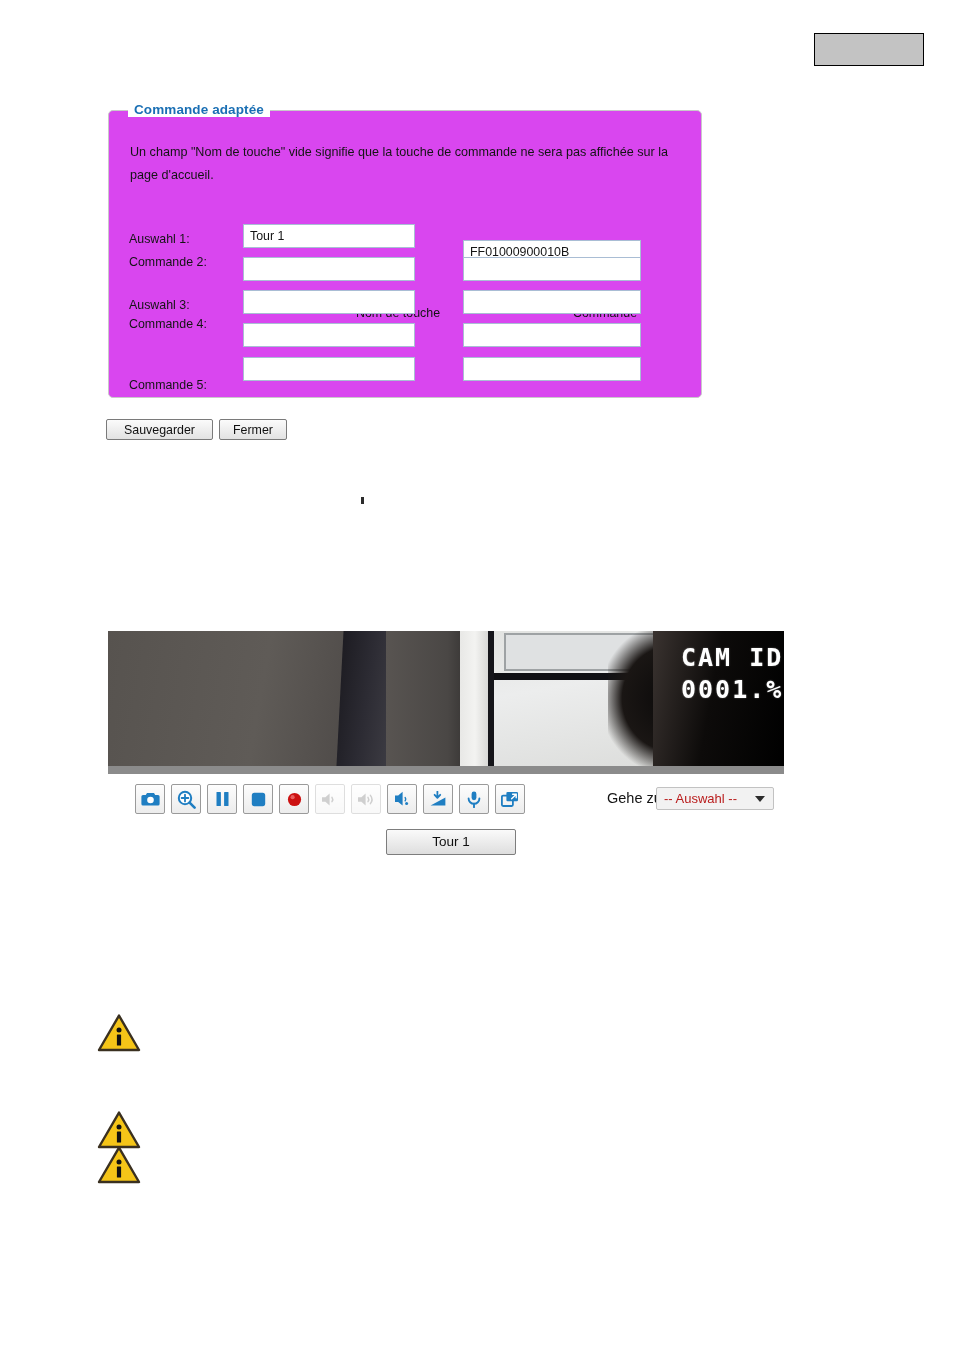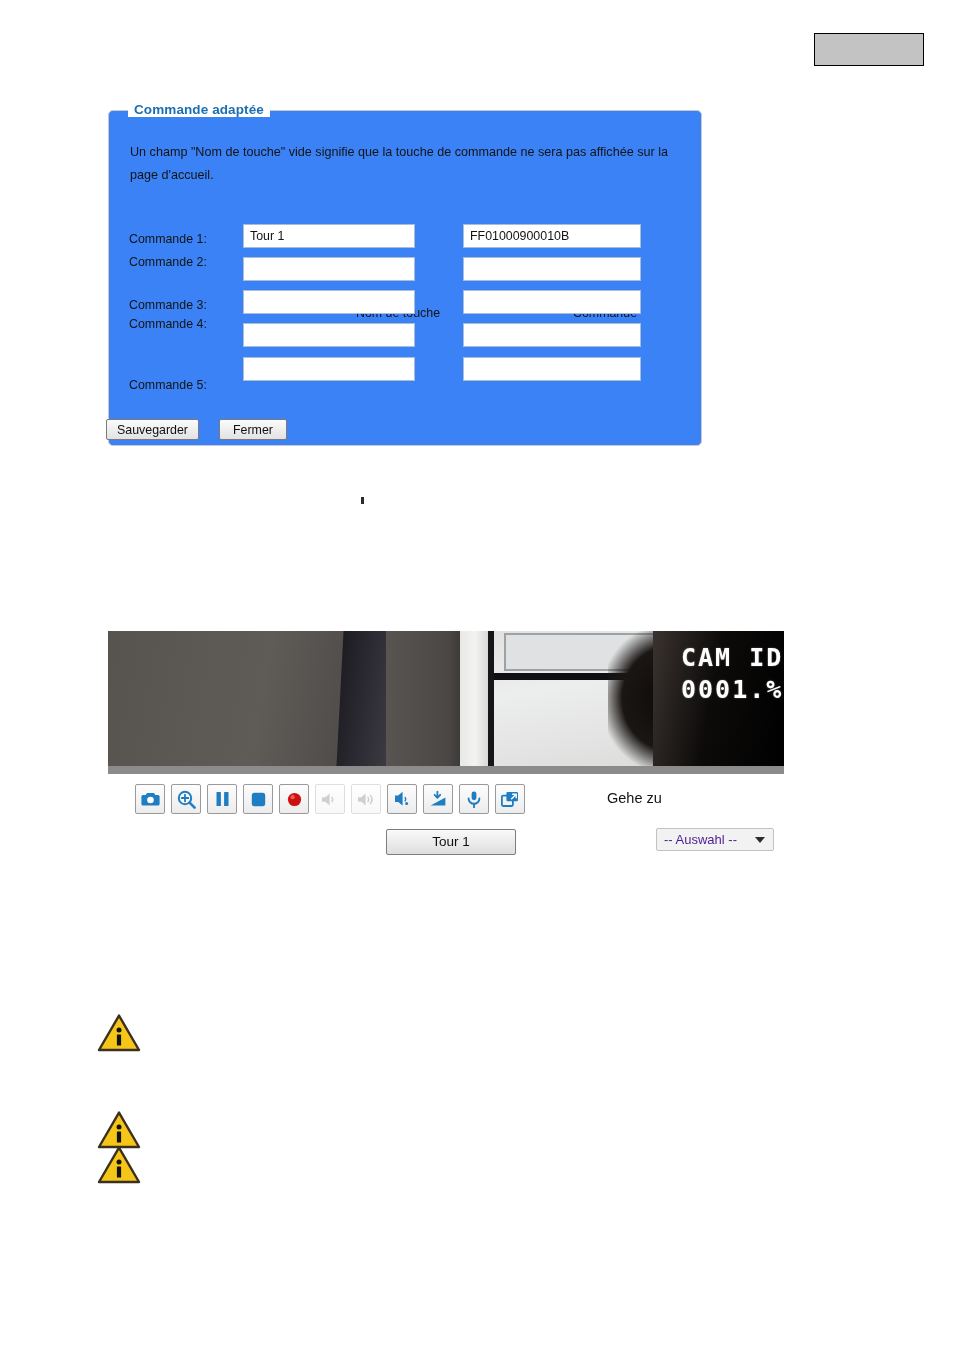--- a/index.html
+++ b/index.html
@@ -27,25 +27,25 @@
     border: 1px solid #000000;
     box-sizing: border-box;
   }
 
   
   .panel {
     position: absolute;
     left: 108px;
     top: 110px;
     width: 594px;
-    height: 336px;
+    height: 288px;
     border: 1px solid #c9c9c9;
     border-radius: 5px;
     box-sizing: border-box;
-    background: #3b82f6;
+    background: #d946ef;
   }
   .panel-legend {
     position: absolute;
     left: 19px;
     top: -9px;
     background: #ffffff;
     padding: 0 6px;
     font-size: 13.5px;
     font-weight: bold;
     color: #1a6fb4;
@@ -101,21 +101,21 @@
     border: 1px solid #7a7a7a;
     border-radius: 2px;
     font-family: "Liberation Sans", sans-serif;
     font-size: 12.4px;
     color: #101010;
     text-align: center;
     cursor: default;
     height: 21px;
     line-height: 19px;
   }
-  .btn-save  { left: 106px; top: 419px; width: 93px; }
+  .btn-save  { left: 106px; top: 419px; width: 107px; }
   .btn-close { left: 219px; top: 419px; width: 68px; }
 
   
   .artifact {
     position: absolute;
     left: 361px;
     top: 497px;
     width: 3px;
     height: 7px;
     background: #2b2b2b;
@@ -257,25 +257,24 @@
     position: absolute;
     left: 656px;
     top: 787px;
     width: 118px;
     height: 23px;
     box-sizing: border-box;
     background: #f2f2f2;
     border: 1px solid #c2c2c2;
     border-radius: 2px;
     font-size: 13px;
-    color: #4c1d95;
+    color: #b91c1c;
     display: flex;
     align-items: center;
     padding-left: 7px;
-    margin-top: 41px;
   }
   .caret {
     position: absolute;
     right: 8px;
     width: 0; height: 0;
     border-left: 5px solid transparent;
     border-right: 5px solid transparent;
     border-top: 6px solid #2c2c2c;
   }
 
@@ -313,29 +312,29 @@
 
 <div class="panel">
   <div class="panel-legend">Commande adaptée</div>
   <div class="panel-desc">Un champ "Nom de touche" vide signifie que la touche de commande ne sera pas affichée sur la page d'accueil.</div>
 
   <div class="col-head c1">Nom de touche</div>
   <div class="col-head c2">Commande</div>
 </div>
 
 <div>
-  <div class="row-label" style="top:232px">Commande 1:</div>
+  <div class="row-label" style="top:232px">Auswahl 1:</div>
   <input class="field name" style="top: 224px;" value="Tour 1">
-  <input class="field cmd" style="top: 224px;" value="FF01000900010B">
+  <input class="field cmd" style="top: 240px;" value="FF01000900010B">
 
   <div class="row-label" style="top:255px">Commande 2:</div>
   <input class="field name" style="top: 257px;" value="">
   <input class="field cmd" style="top: 257px;" value="">
 
-  <div class="row-label" style="top:298px">Commande 3:</div>
+  <div class="row-label" style="top:298px">Auswahl 3:</div>
   <input class="field name" style="top: 290px;" value="">
   <input class="field cmd" style="top: 290px;" value="">
 
   <div class="row-label" style="top:317px">Commande 4:</div>
   <input class="field name" style="top: 323px;" value="">
   <input class="field cmd" style="top: 323px;" value="">
 
   <div class="row-label" style="top:378px">Commande 5:</div>
   <input class="field name" style="top: 357px;" value="">
   <input class="field cmd" style="top: 357px;" value="">

